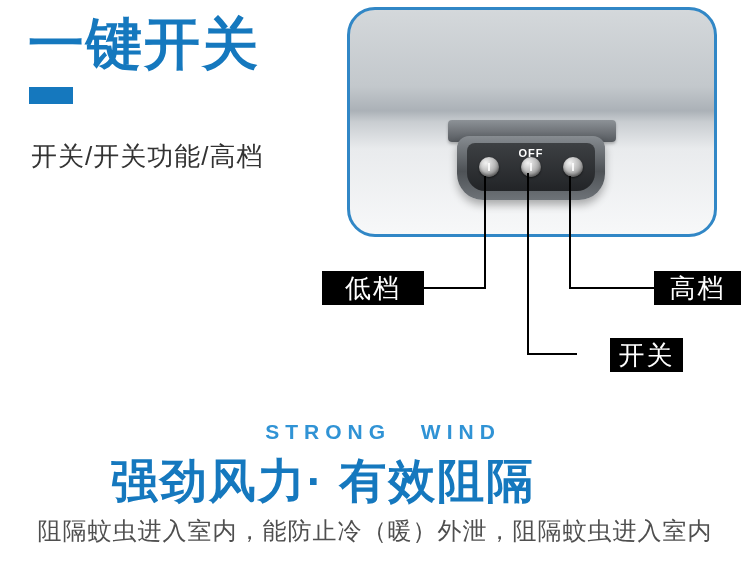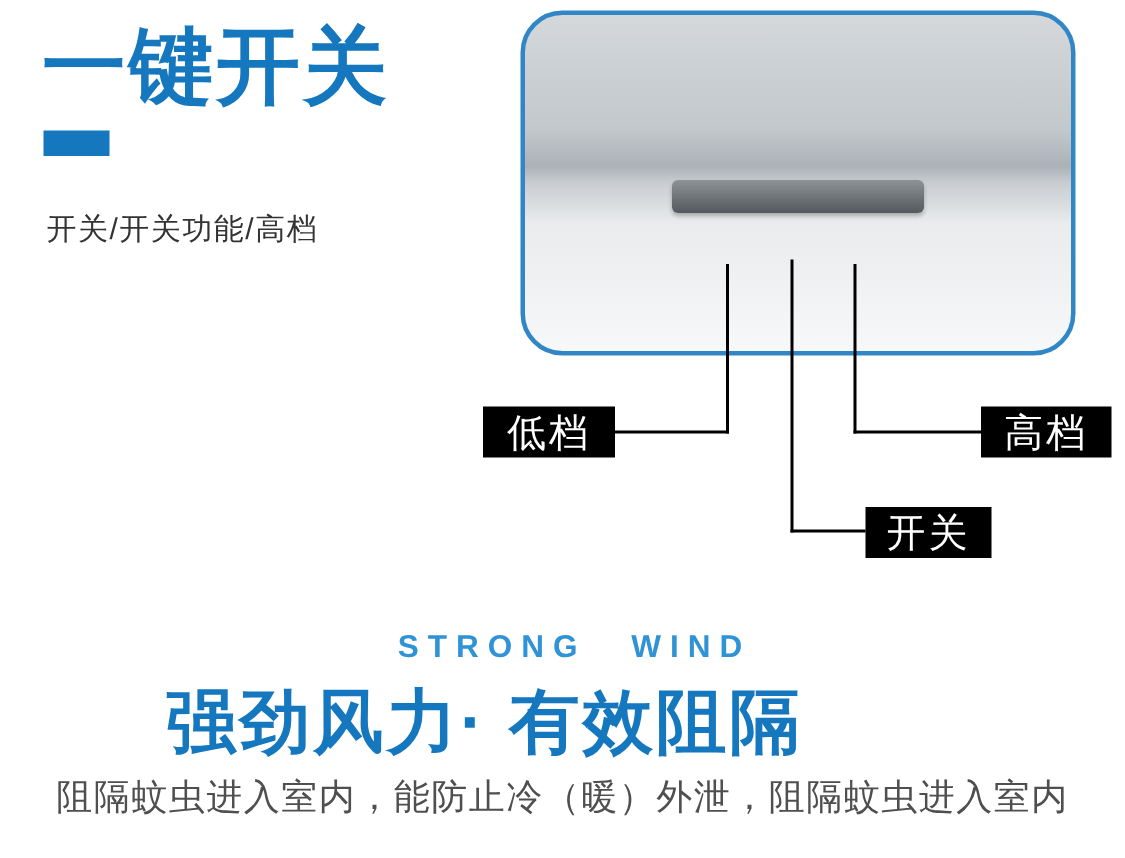--- a/index.html
+++ b/index.html
@@ -15,21 +15,21 @@
     position:absolute; left:28px; top:16px;
     font-size:56px; font-weight:700; color:#1578be;
     letter-spacing:2px; line-height:1; white-space:nowrap;
   }
   .accent-block {
     position:absolute; left:29px; top:87px;
     width:44px; height:17px; background:#1578be;
   }
   .subtitle {
     position:absolute; left:31px; top:139px;
-    font-size:20px; color:#333333; letter-spacing:1px; white-space:nowrap;
+    font-size:26px; color:#333333; letter-spacing:1px; white-space:nowrap;
   }
   .tagline {
     position:absolute; left:31px; top:186px;
     font-size:19px; color:#919191; letter-spacing:1px; white-space:nowrap;
   }
 
   
   .photo {
     position:absolute; left:347px; top:7px;
     width:370px; height:230px;
@@ -81,23 +81,23 @@
   .line-high-v  { left:569px; top:176px; width:2px; height:113px; }
   .line-high-h  { left:569px; top:287px; width:85px; height:2px; }
 
   
   .callout {
     position:absolute; z-index:6;
     background:#000000; color:#ffffff;
     height:34px; line-height:34px; text-align:center;
     font-size:26px; letter-spacing:2px; white-space:nowrap;
   }
-  .callout-low   { left:322px; top:271px; width:88px; }
+  .callout-low   { left:322px; top:271px; width:102px; }
   .callout-high  { left:654px; top:271px; width:87px; }
-  .callout-power { left:577px; top:338px; width:84px; }
+  .callout-power { left:610px; top:338px; width:73px; }
 
   
   .eyebrow {
     position:absolute; left:0; top:420px; width:750px;
     text-align:center; color:#3093d5;
     font-size:21px; font-weight:700;
     letter-spacing:6px; word-spacing:18px;padding-left:16px;
   }
   .headline {
     position:absolute; left:0; top:450px; width:646px;
@@ -114,20 +114,34 @@
 <body>
 
 <div class="canvas">
 
   <h1 class="title">一键开关</h1>
   <div class="accent-block"></div>
   <div class="subtitle">开关/开关功能/高档</div>
 
   <figure class="photo">
     <div class="panel-strip"></div>
+    <div class="rocker">
+      <div class="face">
+        <span class="off">OFF</span>
+        <span class="btn">
+            <i class="mark"></i>
+          </span>
+        <span class="btn">
+            <i class="mark"></i>
+          </span>
+        <span class="btn">
+            <i class="mark"></i>
+          </span>
+      </div>
+    </div>
   </figure>
 
   <div class="line line-low-v"></div>
   <div class="line line-low-h"></div>
   <div class="line line-power-v"></div>
   <div class="line line-power-h"></div>
   <div class="line line-high-v"></div>
   <div class="line line-high-h"></div>
 
   <div class="callout callout-low">低档</div>

